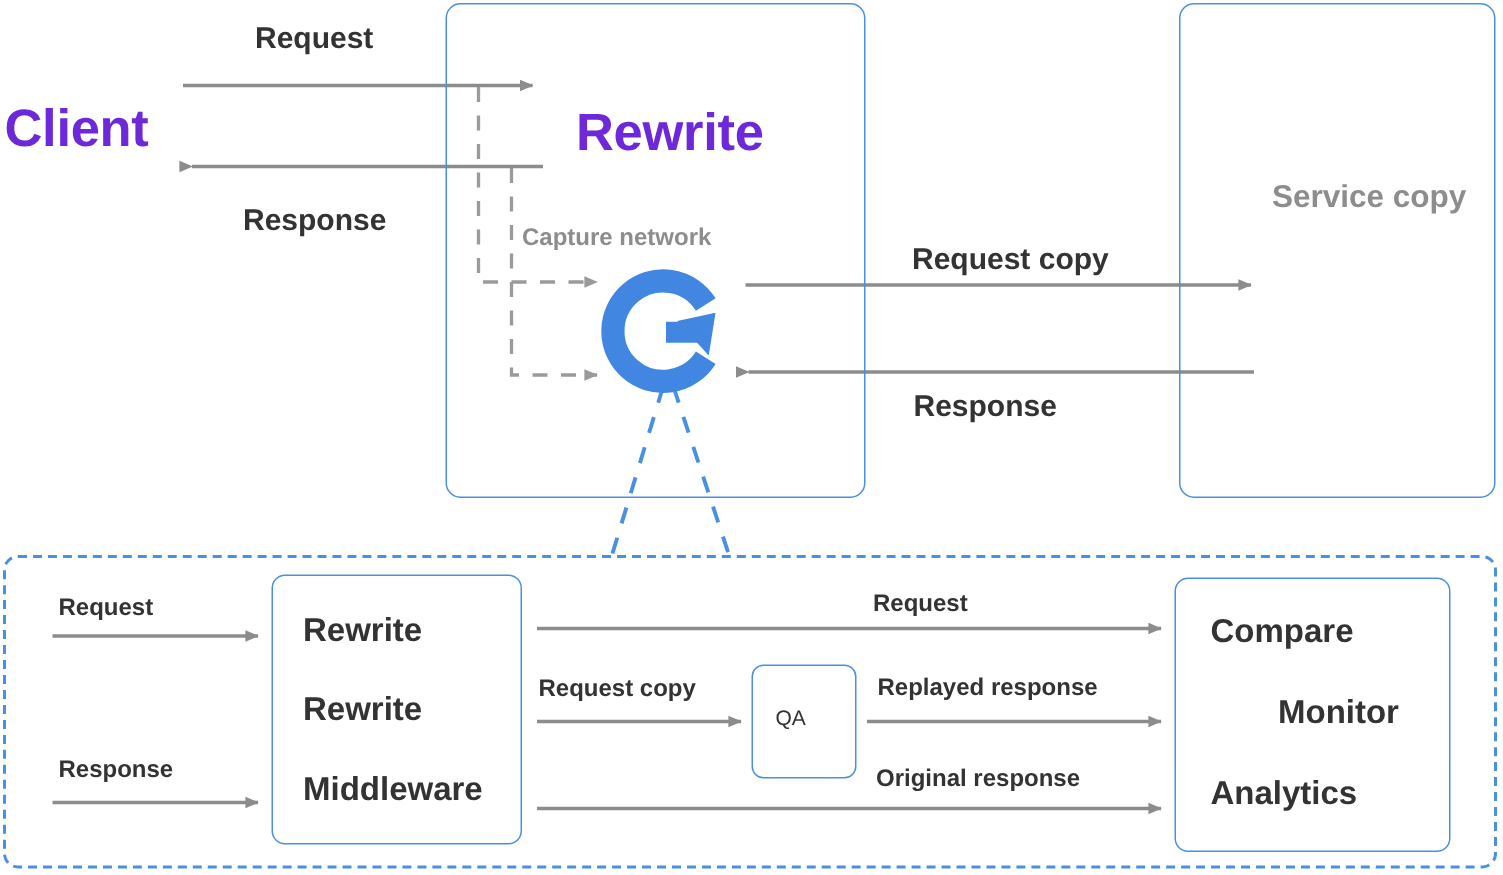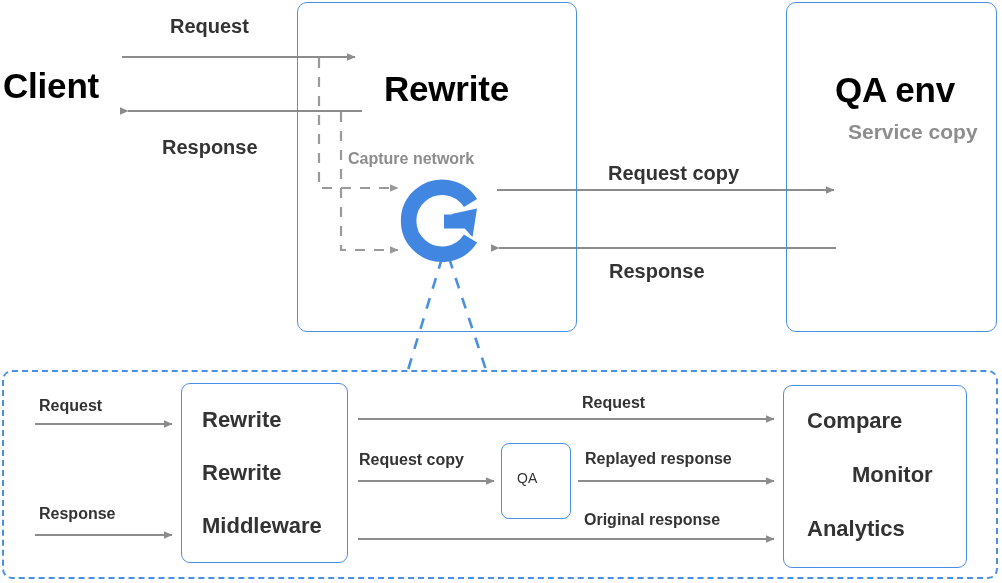--- a/index.html
+++ b/index.html
@@ -40,21 +40,21 @@
     line-height: 1;
   }
   
   #service-box  { left: 297px; top: 2px;  width: 280px; height: 330px; border-radius: 10px; }
   #qaenv-box    { left: 786px; top: 2px;  width: 211px; height: 330px; border-radius: 10px; }
 
   
   .heading-xl {
     font-size: 35px;
     font-weight: 600;
-    color: #000000;
+    color: #6d28d9;
     letter-spacing: -0.2px;
   }
   .sub-gray {
     font-size: 21px;
     font-weight: 600;
     color: #8d8d8d;
   }
   #client-label  { left: 3px;   top: 68px;  }
   #service-label { left: 384px; top: 71px;  }
   #qaenv-label   { left: 835px; top: 72px;  }
@@ -205,21 +205,20 @@
     <g>
       <line x1="358" y1="539" x2="774" y2="539" stroke="#8c8c8c" stroke-width="2.2" marker-end="url(#arrowRsm)"></line>
     </g>
   </svg>
 
   <div class="node" id="service-box"></div>
   <div class="node" id="qaenv-box"></div>
 
   <div class="lbl heading-xl" id="client-label">Client</div>
   <div class="lbl heading-xl" id="service-label">Rewrite</div>
-  <div class="lbl heading-xl" id="qaenv-label">QA env</div>
   <div class="lbl sub-gray" id="qaenv-sub">Service copy</div>
 
   <div class="lbl flow-label" id="lbl-request-top">Request</div>
   <div class="lbl flow-label" id="lbl-response-top">Response</div>
   <div class="lbl flow-label" id="lbl-request-copy">Request copy</div>
   <div class="lbl flow-label" id="lbl-response-qa">Response</div>
   <div class="lbl" id="lbl-capture-network">Capture network</div>
 
   <div id="capture-panel"></div>
 

